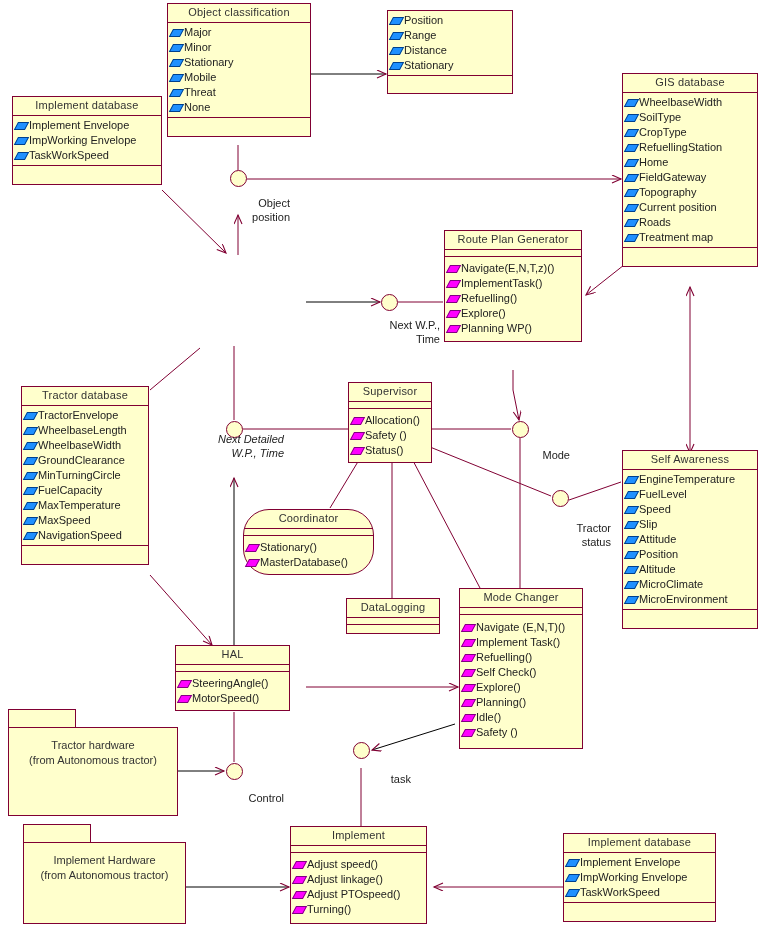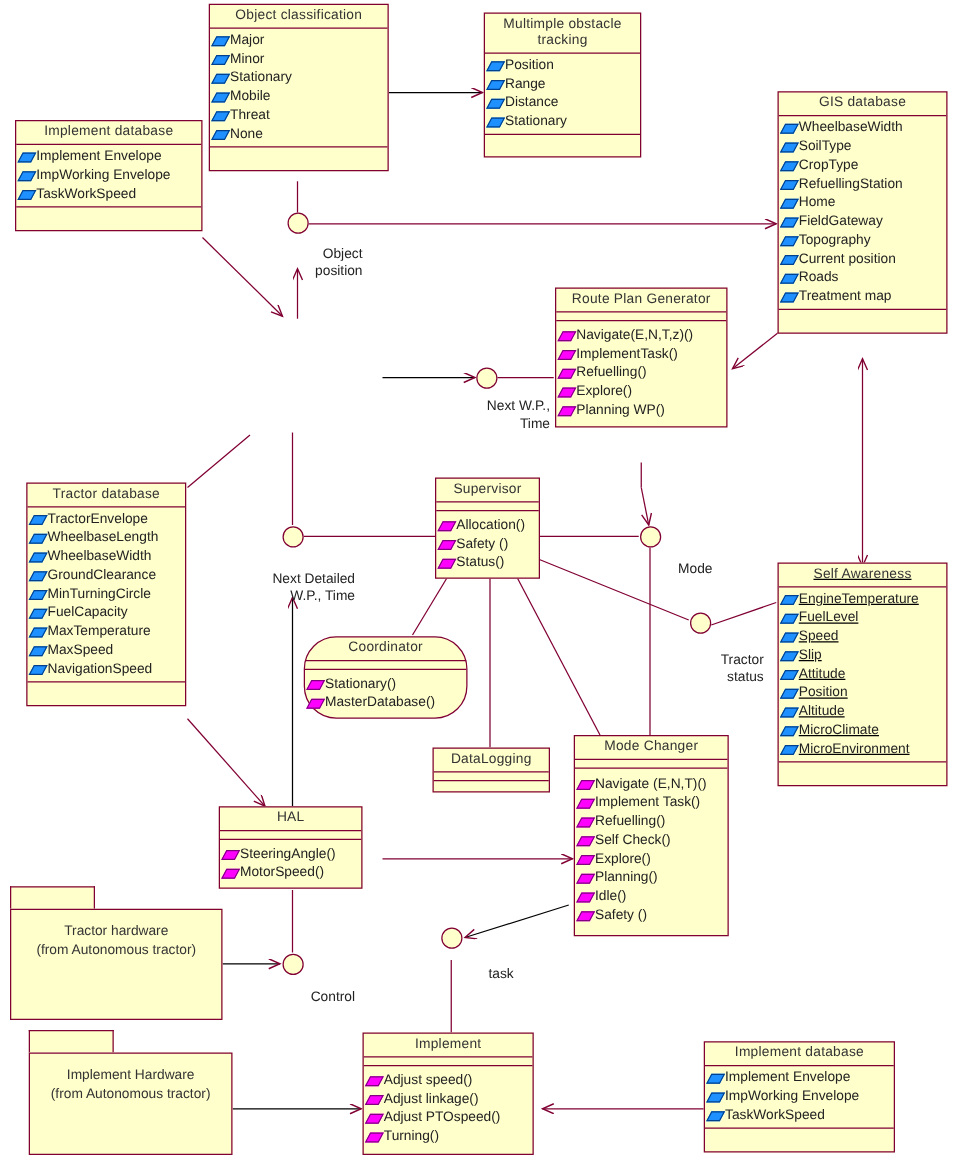--- a/index.html
+++ b/index.html
@@ -215,21 +215,20 @@
         </div>
       <div class="row">
           <span class="mk attr"></span>
           <span>None</span>
         </div>
     </div>
     <div class="ops last" style="height:14px;border-top:1px solid #800033;"></div>
   </div>
 
   <div class="uml" style="left:387px; top:10px; width:126px;">
-    <div class="name">Multimple obstacle tracking</div>
     <div class="attrs last">
       <div class="row">
           <span class="mk attr"></span>
           <span>Position</span>
         </div>
       <div class="row">
           <span class="mk attr"></span>
           <span>Range</span>
         </div>
       <div class="row">
@@ -414,21 +413,21 @@
         </div>
     </div>
   </div>
 
   <div class="uml" style="left:346px; top:598px; width:94px;">
     <div class="name">DataLogging</div>
     <div class="attrs" style="height:6px;padding:0;"></div>
     <div class="ops last" style="height:8px;padding:0;"></div>
   </div>
 
-  <div class="uml" style="left:622px; top:450px; width:136px;text-decoration:underline;">
+  <div class="uml" style="left:622px; top:450px; width:136px;">
     <div class="name">Self Awareness</div>
     <div class="attrs last">
       <div class="row">
           <span class="mk attr"></span>
           <span>EngineTemperature</span>
         </div>
       <div class="row">
           <span class="mk attr"></span>
           <span>FuelLevel</span>
         </div>
@@ -582,21 +581,21 @@
     <div>position</div>
   </div>
 
   <div class="ball" style="left:381px; top:294px;"></div>
   <div class="lbl" style="left:340px; top:318px; width:100px;">
     <div>Next W.P.,</div>
     <div>Time</div>
   </div>
 
   <div class="ball" style="left:226px; top:421px;"></div>
-  <div class="lbl" style="left:184px; top:456px; width:100px;">
+  <div class="lbl" style="left:184px; top:432px; width:100px;font-style:italic;">
     <div>Next Detailed</div>
     <div>W.P., Time</div>
   </div>
 
   <div class="ball" style="left:512px; top:421px;"></div>
   <div class="lbl" style="left:470px; top:448px; width:100px;">
     <div>Mode</div>
   </div>
 
   <div class="ball" style="left:552px; top:490px;"></div>

